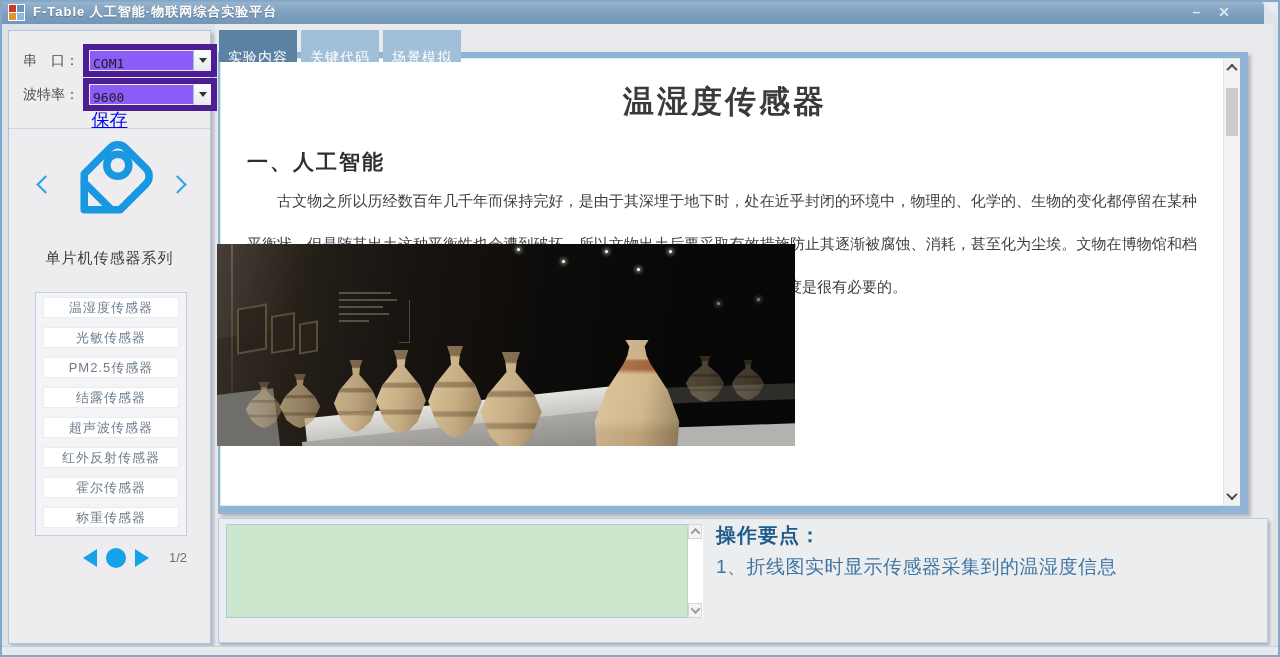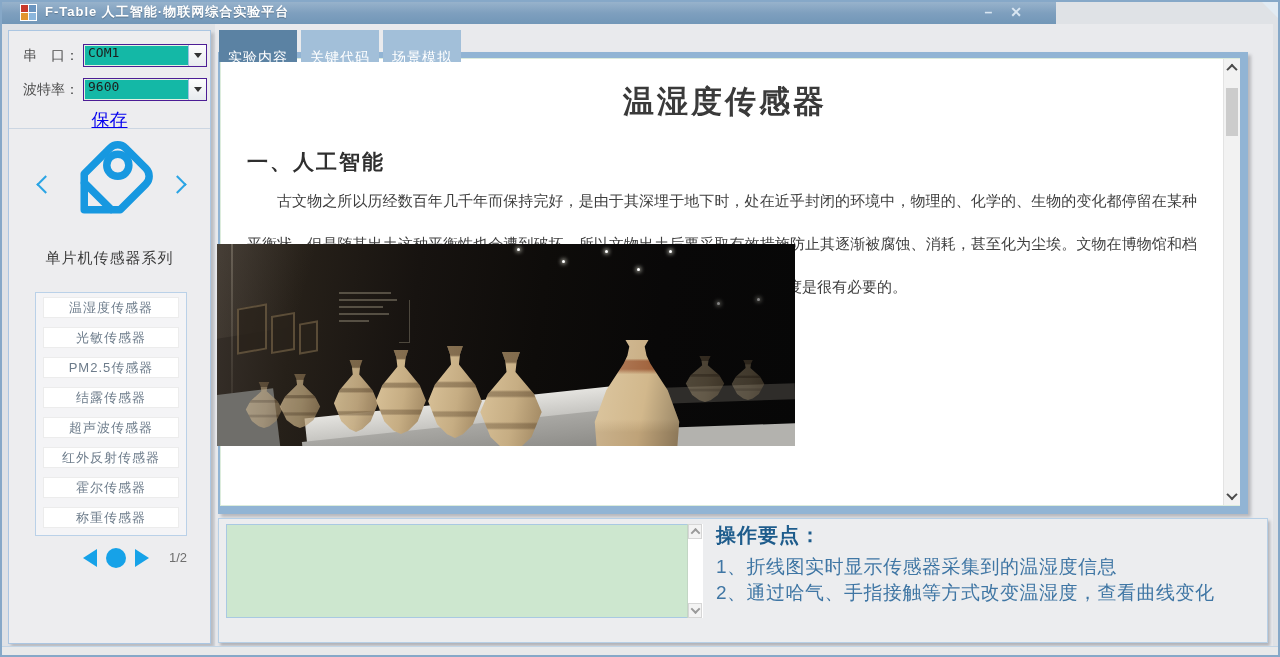--- a/index.html
+++ b/index.html
@@ -1,42 +1,42 @@
 <!DOCTYPE html>
 <html><head>
 <meta charset="utf-8">
 <style>
   html,body{margin:0;padding:0}
   body{width:1280px;height:657px;position:relative;overflow:hidden;
        font-family:"Liberation Sans",sans-serif;background:#dfe2e6}
   .win-border{position:absolute;inset:0;border:2px solid #86a8c8;pointer-events:none;z-index:60}
 
   
-  .titlebar{position:absolute;left:0;top:0;width:1056px;height:24px;
+  .titlebar{position:absolute;left:0;top:0;width:1264px;height:24px;
     background:linear-gradient(#9cb6ce,#7e9fbe 55%,#7297b8);
-    display:flex;align-items:center;padding-left:20px;box-sizing:border-box;z-index:55}
+    display:flex;align-items:center;padding-left:8px;box-sizing:border-box;z-index:55}
   .app-icon{width:15px;height:15px;display:grid;grid-template-columns:1fr 1fr;grid-template-rows:1fr 1fr;
     gap:1px;background:#fff;border:1px solid #fff;margin-right:8px;flex:none}
   .app-icon i{display:block}
   .app-icon i:nth-child(1){background:#c8392b}.app-icon i:nth-child(2){background:#6b95c0}
   .app-icon i:nth-child(3){background:#e2952f}.app-icon i:nth-child(4){background:#8cb6dc}
   .title-text{color:#fff;font-weight:bold;font-size:13px;letter-spacing:1px;text-shadow:0 1px 1px rgba(0,0,0,.25)}
   .win-controls{position:absolute;right:34px;top:0;height:24px;display:flex;align-items:center;gap:18px}
   .btn-min,.btn-close{color:#d9e6f2;font-weight:bold;font-size:14px;line-height:22px}
   .corner-fold{position:absolute;right:0;top:0;width:0;height:0;
     border-top:20px solid #e2ebf3;border-left:20px solid transparent;z-index:56}
 
   
   .sidebar{position:absolute;left:8px;top:30px;width:203px;height:614px;background:#ededef;
     border:1px solid #abc6e2;box-sizing:border-box;box-shadow:3px 3px 3px rgba(115,115,122,.35)}
   .serial-row{position:absolute;left:14px;display:flex;align-items:center}
   .row-port{top:13px}.row-baud{top:47px}
   .serial-label{width:60px;font-size:14px;color:#4c4c4c}
-  .combo{position:relative;width:122px;height:21px;background:#14b8a6;border:1px solid #4c1d95;
-    box-shadow:inset 0 0 0 1px #e2f1e2;display:flex;align-items:flex-start;box-sizing:content-box}
+  .combo{position:relative;width:122px;height:21px;background:#8b5cf6;border:6px solid #4c1d95;
+    box-shadow:inset 0 0 0 1px #e2f1e2;display:flex;align-items:flex-end;box-sizing:content-box}
   .combo-value{flex:1;padding-left:4px;font-family:"DejaVu Sans Mono",monospace;font-size:13px;color:#1d1d1d}
   .combo-btn{width:17px;height:100%;border-left:1px solid #9fc2e2;
     background:linear-gradient(#fdfdfd,#e7ebee);display:flex;align-items:center;justify-content:center}
   .combo-arrow{width:0;height:0;border-left:4px solid transparent;border-right:4px solid transparent;border-top:5px solid #333}
   .save-link{position:absolute;top:77px;left:0;width:100%;text-align:center;font-size:18px;
     color:#0500ee;text-decoration:underline;cursor:pointer}
   .sidebar-divider{position:absolute;top:97px;left:0;width:100%;height:1px;background:#ccd6e2}
 
   .chev{position:absolute;width:11px;height:11px;border-left:2px solid #2aa4e4;border-bottom:2px solid #2aa4e4}
   .chev-left{left:30px;top:147px;transform:rotate(45deg)}
@@ -287,18 +287,17 @@
     <div class="gs-up">
         <span class="gc-up"></span>
       </div>
     <div class="gs-down">
         <span class="gc-down"></span>
       </div>
   </div>
   <div class="tips">
     <div class="tips-title">操作要点：</div>
     <div class="tip">1、折线图实时显示传感器采集到的温湿度信息</div>
-    <div class="tip">2、通过哈气、手指接触等方式改变温湿度，查看曲线变化</div>
   </div>
 </div>
 
 <div class="statusbar"></div>
 <div class="win-border"></div>
 
 </body></html>

